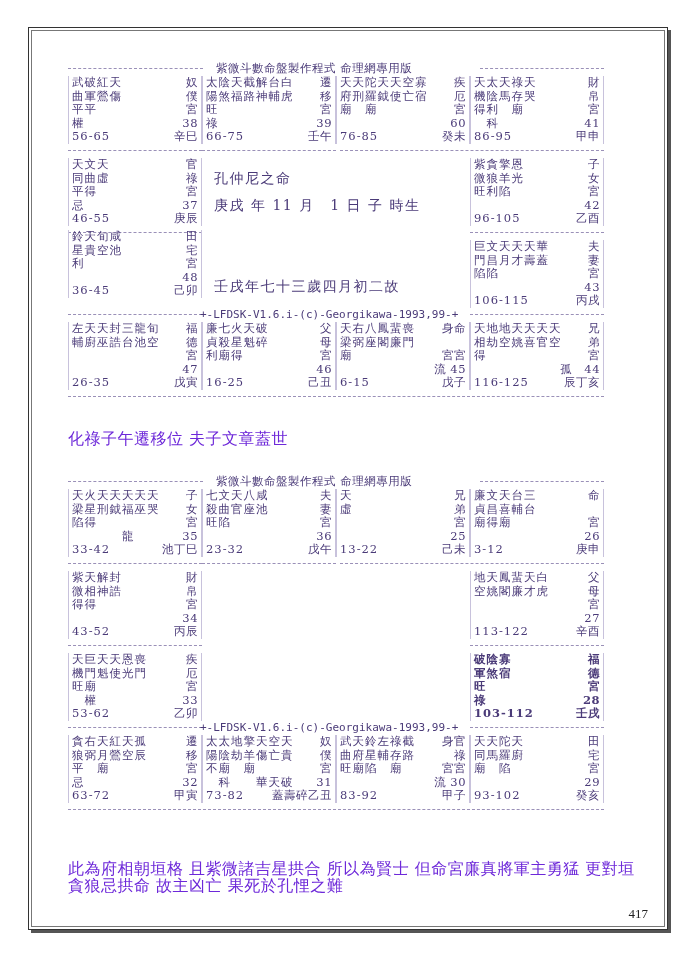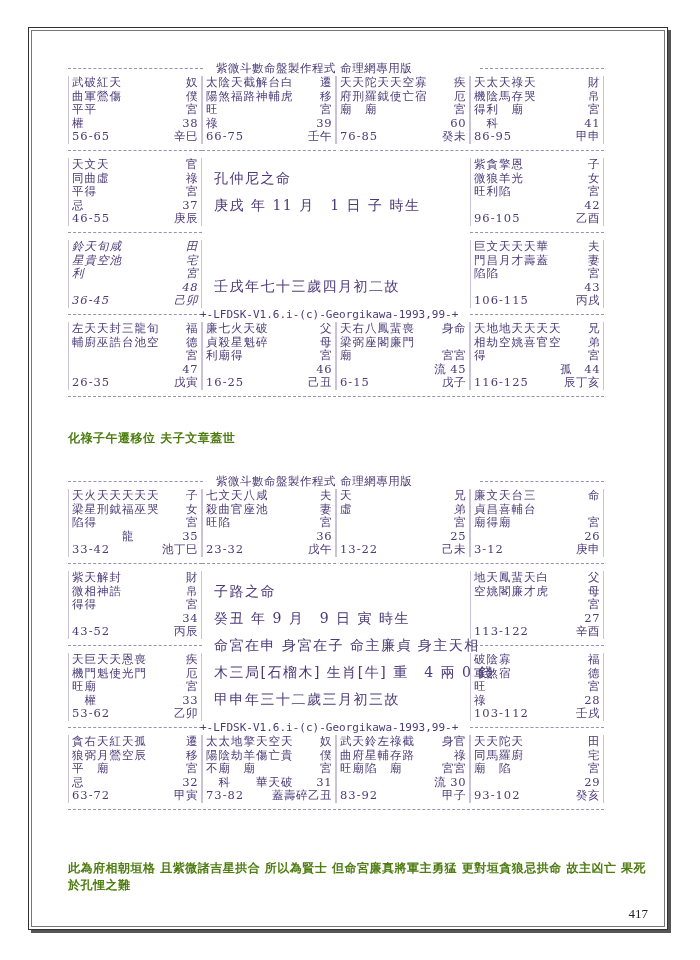--- a/index.html
+++ b/index.html
@@ -22,22 +22,22 @@
   .cell .r { position:absolute; right:3px; top:0; letter-spacing:0.5px; }
   .c0 { left:0; } .c1 { left:134px; } .c2 { left:268px; } .c3 { left:402px; }
 
   .sep { position:relative; height:14px; }
   .sep .dash { position:absolute; top:6px; border-top:1px dashed #9a90b8; height:0; }
   .sep .ver { position:absolute; top:0; left:132px; font-family:"DejaVu Sans Mono", monospace; font-size:11px; color:#4a3a78; white-space:nowrap; }
 
   .center { position:absolute; left:134px; width:268px; }
   .center .cline { position:absolute; left:12px; white-space:nowrap; letter-spacing:1.5px; font-size:14px; }
 
-  .comment { position:absolute; left:68px; width:580px; font-family:"DejaVu Sans", sans-serif; font-weight:bold;
-             color:#4d7c0f; font-size:12px; line-height:17px; letter-spacing:0.5px; }
+  .comment { position:absolute; left:68px; width:580px; font-family:"DejaVu Sans", sans-serif; font-weight:normal;
+             color:#6d28d9; font-size:16px; line-height:17px; letter-spacing:0.5px; }
   .page-num { position:absolute; right:52px; top:906px; font-family:"Liberation Serif", serif; font-size:13px; color:#222; }
 </style>
 </head>
 <body>
 
 <div class="page-frame">
     <div class="page-frame-inner"></div>
   </div>
 
 <div id="charts">
@@ -184,21 +184,21 @@
           </div>
           <div class="line">
             <span class="l">96-105</span>
             <span class="r">乙酉</span>
           </div>
         </div>
         <div class="sep" style="position: absolute; top: 68px; left: 0px; width: 538px;">
           <div class="dash" style="left: 0px; width: 134px;"></div>
           <div class="dash" style="left: 402px; width: 134px;"></div>
         </div>
-        <div class="cell c0" style="top: 82px; font-style: italic;">
+        <div class="cell c0" style="top: 72px;">
           <div class="line">
             <span class="l">鈴天旬咸</span>
             <span class="r">田</span>
           </div>
           <div class="line">
             <span class="l">星貴空池</span>
             <span class="r">宅</span>
           </div>
           <div class="line">
             <span class="l">利</span>
@@ -507,48 +507,41 @@
           </div>
           <div class="line">
             <span class="l">　權</span>
             <span class="r">33</span>
           </div>
           <div class="line">
             <span class="l">53-62</span>
             <span class="r">乙卯</span>
           </div>
         </div>
-        <div class="cell c3" style="top: 82px;">
+        <div class="cell c3" style="top: 82px; font-weight: bold;">
           <div class="line">
             <span class="l">破陰寡</span>
             <span class="r">福</span>
           </div>
           <div class="line">
             <span class="l">軍煞宿</span>
             <span class="r">德</span>
           </div>
           <div class="line">
             <span class="l">旺</span>
             <span class="r">宮</span>
           </div>
           <div class="line">
             <span class="l">祿</span>
             <span class="r">28</span>
           </div>
           <div class="line">
             <span class="l">103-112</span>
             <span class="r">壬戌</span>
           </div>
-        </div>
-        <div class="center" style="top: 0px; height: 150px;">
-          <div class="cline" style="top: 14px;">子路之命</div>
-          <div class="cline" style="top: 41px;">癸丑 年 9 月　9 日 寅 時生</div>
-          <div class="cline" style="top: 68px;">命宮在申 身宮在子 命主廉貞 身主天相</div>
-          <div class="cline" style="top: 95px;">木三局[石榴木] 生肖[牛] 重　4 兩 0 錢</div>
-          <div class="cline" style="top: 122px;">甲申年三十二歲三月初三故</div>
         </div>
       </div>
       <div class="sep">
         <div class="dash" style="left: 0px; width: 134px;"></div>
         <div class="ver">+-LFDSK-V1.6.i-(c)-Georgikawa-1993,99-+</div>
         <div class="dash" style="left: 402px; width: 134px;"></div>
       </div>
       <div class="row">
         <div class="cell c0">
           <div class="line">

